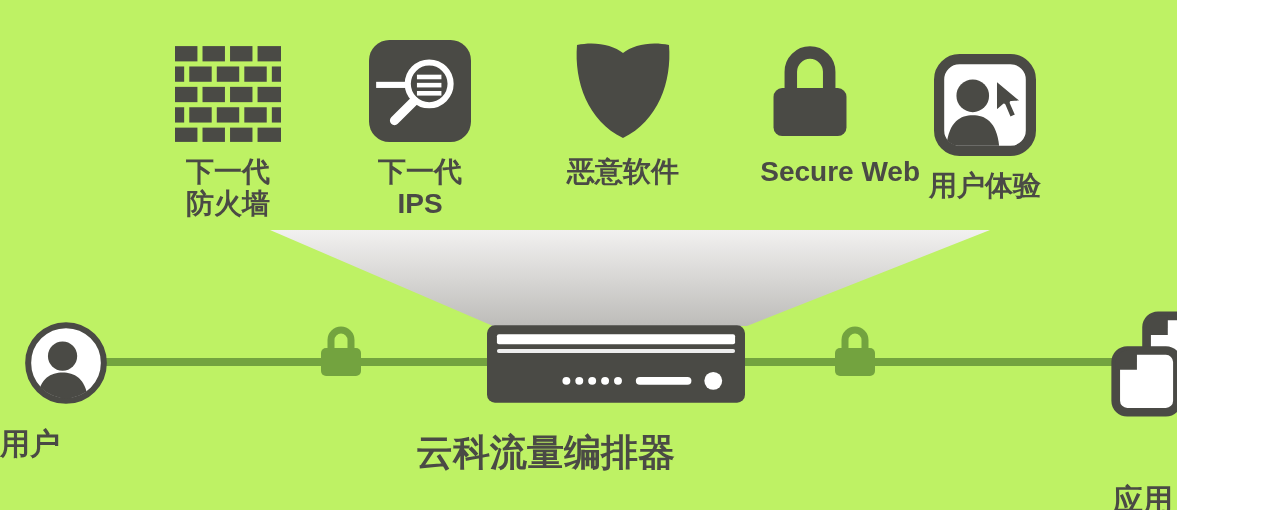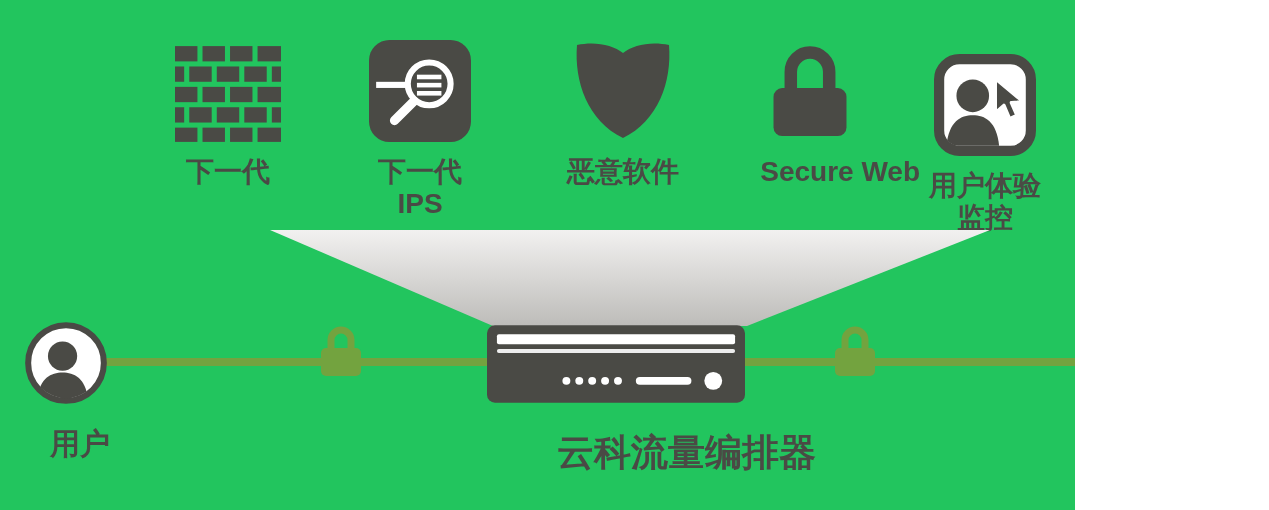--- a/index.html
+++ b/index.html
@@ -3,40 +3,40 @@
 <meta charset="utf-8">
 <style>
   :root{
     --dark:#4a4a45;
     --green:#73a33f;
     --funnel-top:#f2f1f0;
     --funnel-bottom:#bdbcb9;
   }
   *{margin:0;padding:0;box-sizing:border-box;}
   body{background:#fff;font-family:"Liberation Sans","DejaVu Sans",sans-serif;}
-  .canvas{position:relative;width:1075px;height:510px;background:#22c55e;overflow:hidden;}
+  .canvas{position:relative;width:1177px;height:510px;background:#bef264;overflow:hidden;}
 
   
   .service{position:absolute;width:220px;text-align:center;color:var(--dark);}
   .service .icon{height:116px;display:flex;align-items:flex-end;justify-content:center;}
   .service .label{margin-top:14px;font-size:28px;font-weight:bold;line-height:1.15;color:var(--dark);}
   .service .label span{display:block;}
 
   
   .funnel{
     position:absolute;left:250px;top:230px;width:760px;height:96px;
     background:linear-gradient(to bottom,var(--funnel-top),var(--funnel-bottom));
     clip-path:polygon(20px 0px,740px 0px,497px 96px,243px 96px);
   }
 
   
   .flow-line{position:absolute;left:58px;top:358px;width:1112px;height:8px;background:var(--green);}
   .node{position:absolute;color:var(--dark);}
   .node.green{color:var(--green);}
-  .flow-label{position:absolute;font-weight:bold;color:var(--dark);text-align:right;}
+  .flow-label{position:absolute;font-weight:bold;color:var(--dark);text-align:left;}
   .user-label{left:0px;top:424px;width:110px;font-size:30px;}
   .orchestrator-label{left:416px;top:428px;width:400px;font-size:37px;}
   .app-label{left:1113px;top:436px;width:105px;font-size:30px;margin-top:44px;}
 
   svg{display:block;}
 </style>
 </head>
 <body>
 
 <div class="canvas">
@@ -65,20 +65,21 @@
             <rect x="95" y="60" width="9" height="15"></rect>
           <rect x="0" y="80" width="22" height="14"></rect>
             <rect x="27" y="80" width="22" height="14"></rect>
             <rect x="54" y="80" width="22" height="14"></rect>
             <rect x="81" y="80" width="23" height="14"></rect>
         </g>
       </svg>
     </div>
     <div class="label">
       <span>下一代</span>
+      <span>防火墙</span>
     </div>
   </div>
 
   <div class="service" style="left:310px;top:26px;">
     <div class="icon">
       <svg viewBox="0 0 100 100" width="102" height="102" style="color:var(--dark)">
         <rect x="0" y="0" width="100" height="100" rx="20" fill="currentColor"></rect>
         <rect x="7" y="41" width="48" height="6" fill="#fff"></rect>
         <circle cx="59" cy="43" r="21" fill="currentColor" stroke="#fff" stroke-width="6"></circle>
         <rect x="47" y="34" width="24" height="4.5" fill="#fff"></rect>
@@ -127,21 +128,20 @@
         <rect x="5" y="5" width="90" height="90" rx="20" fill="#fff" stroke="currentColor" stroke-width="10"></rect>
         <g clip-path="url(#uxclip)">
           <circle cx="38" cy="41" r="16" fill="currentColor"></circle>
           <path d="M12 92 C14 66 26 60 38 60 C50 60 62 66 64 92 Z" fill="currentColor"></path>
         </g>
         <path d="M60 24 v34 l8.5 -7.5 l5.5 13 l7.5 -3.2 l-5.5 -12.5 l11.5 -1 Z" fill="currentColor" stroke="#fff" stroke-width="3.5" stroke-linejoin="round"></path>
       </svg>
     </div>
     <div class="label">
       <span>用户体验</span>
-      <span>监控</span>
     </div>
   </div>
 
   <div class="funnel"></div>
 
   <div class="flow-line"></div>
 
   <div class="node" style="left:23px;top:320px;">
     <svg viewBox="0 0 100 100" width="86" height="86" style="color:var(--dark)">
       <defs>

